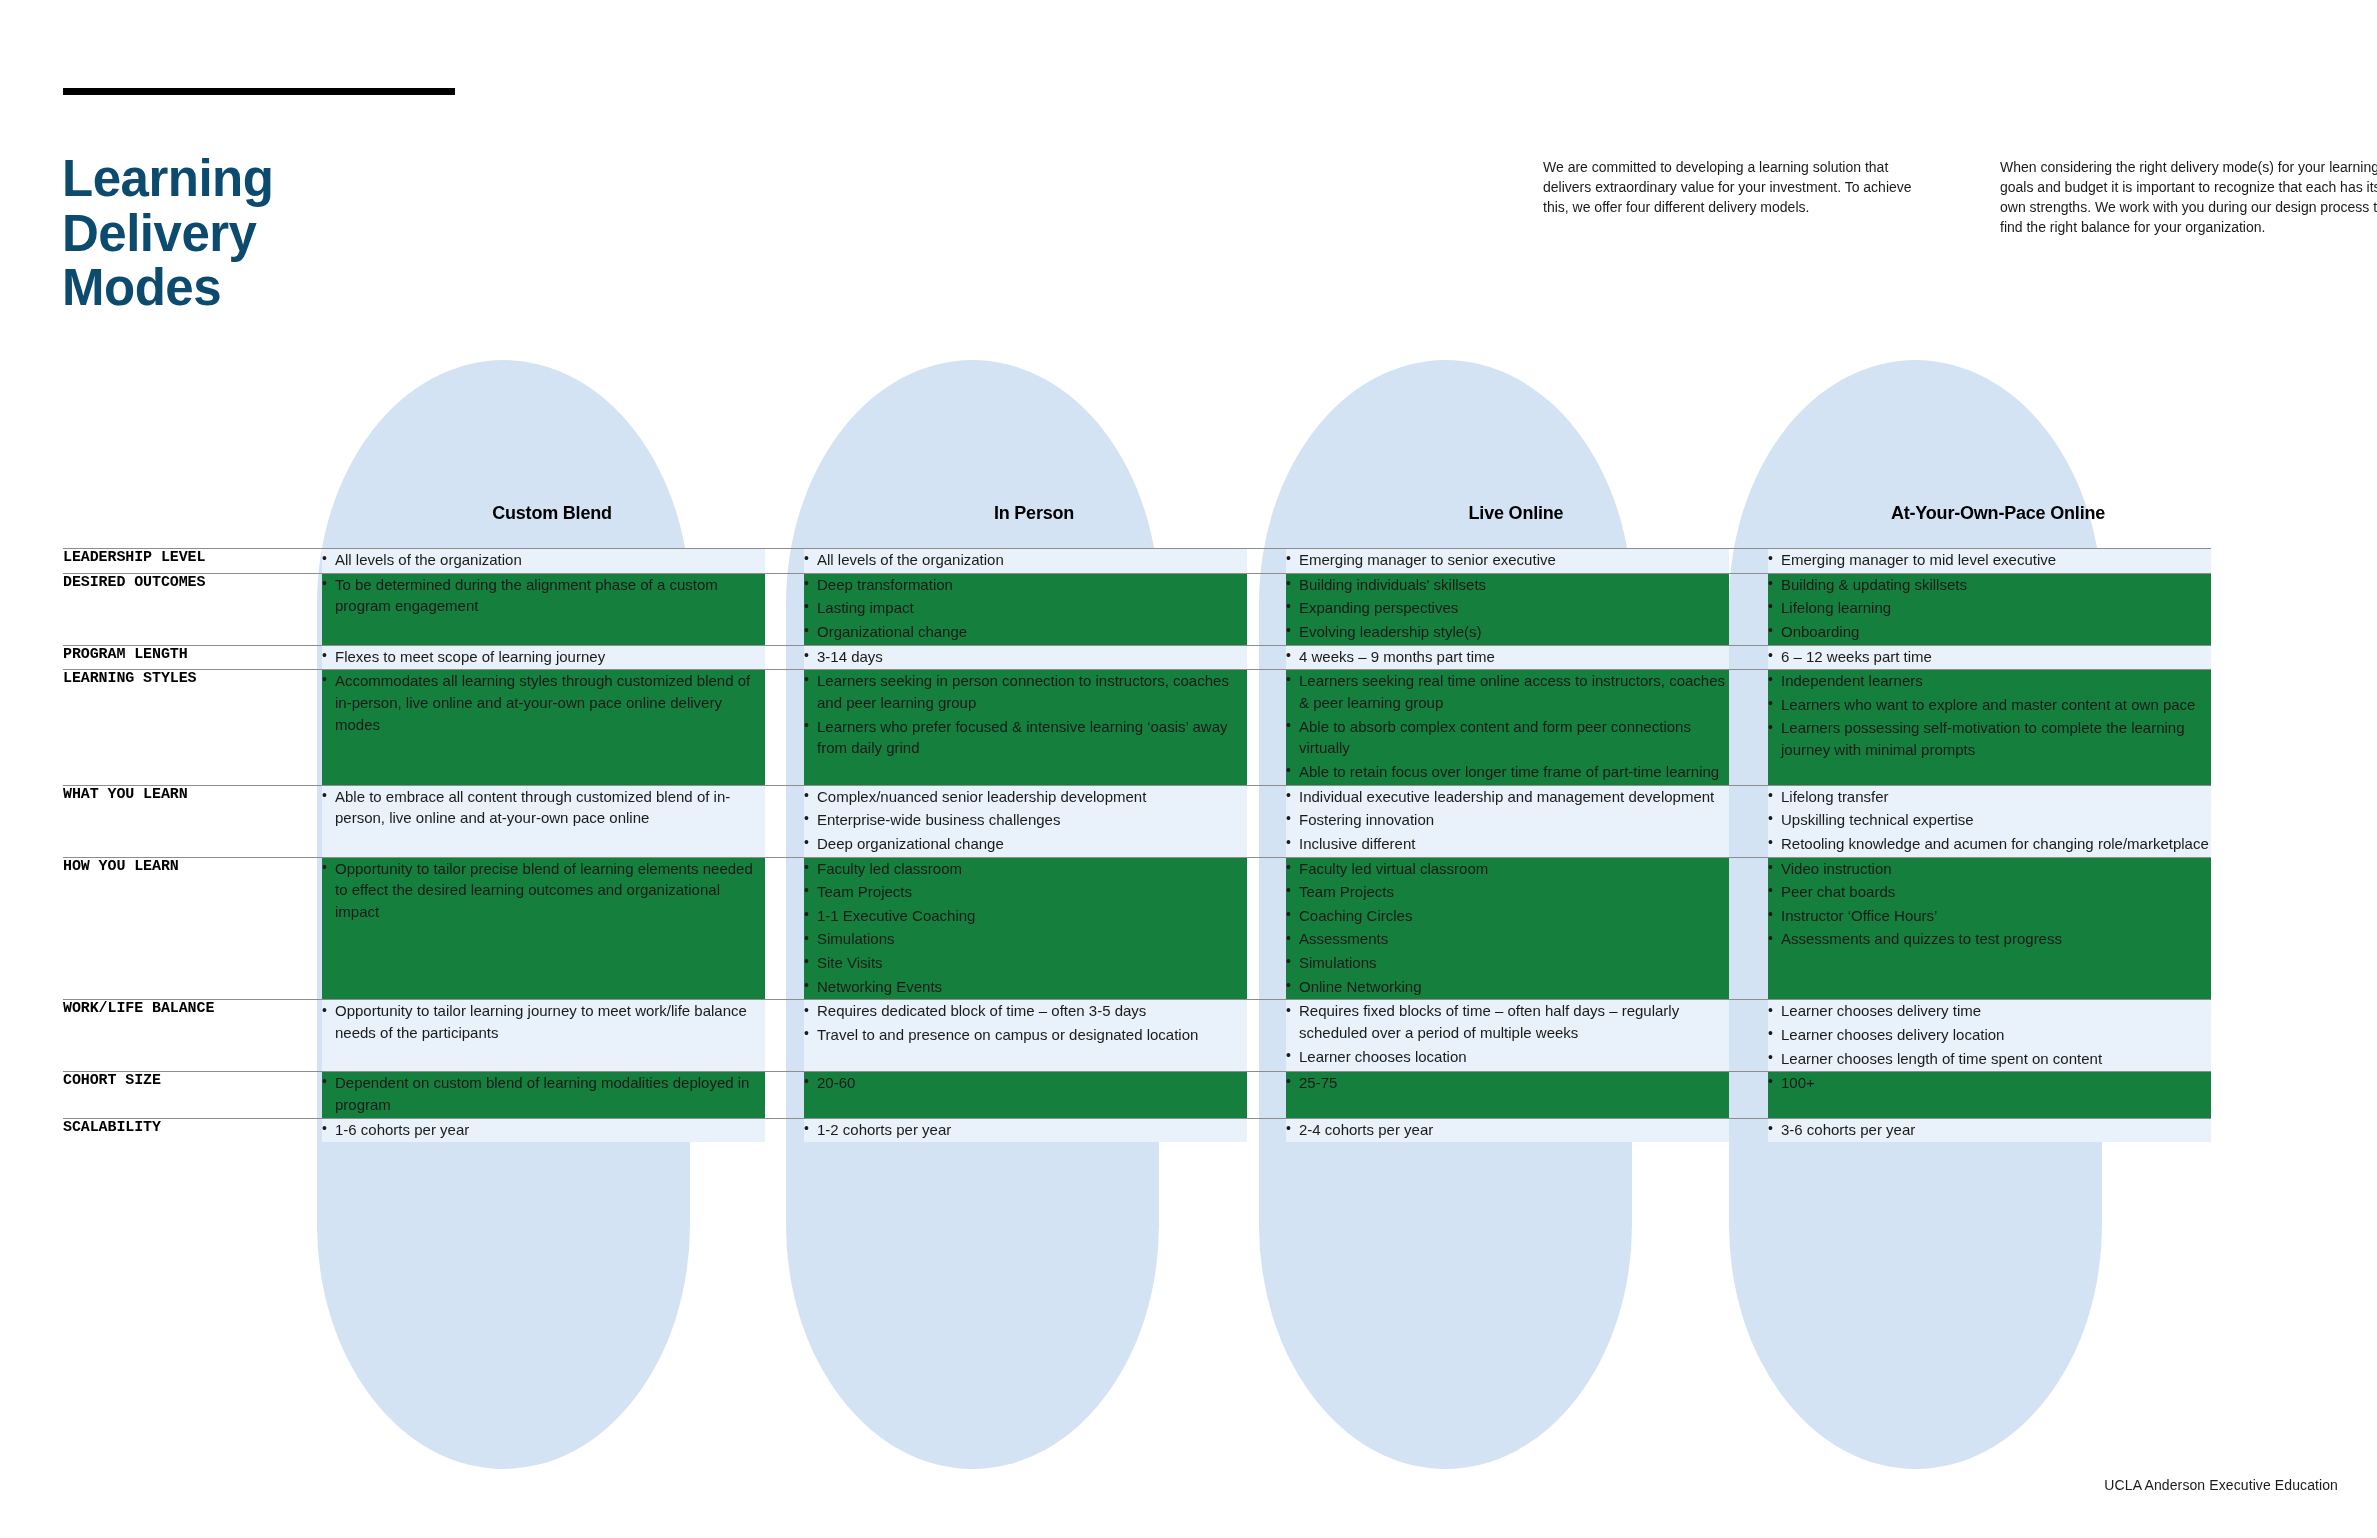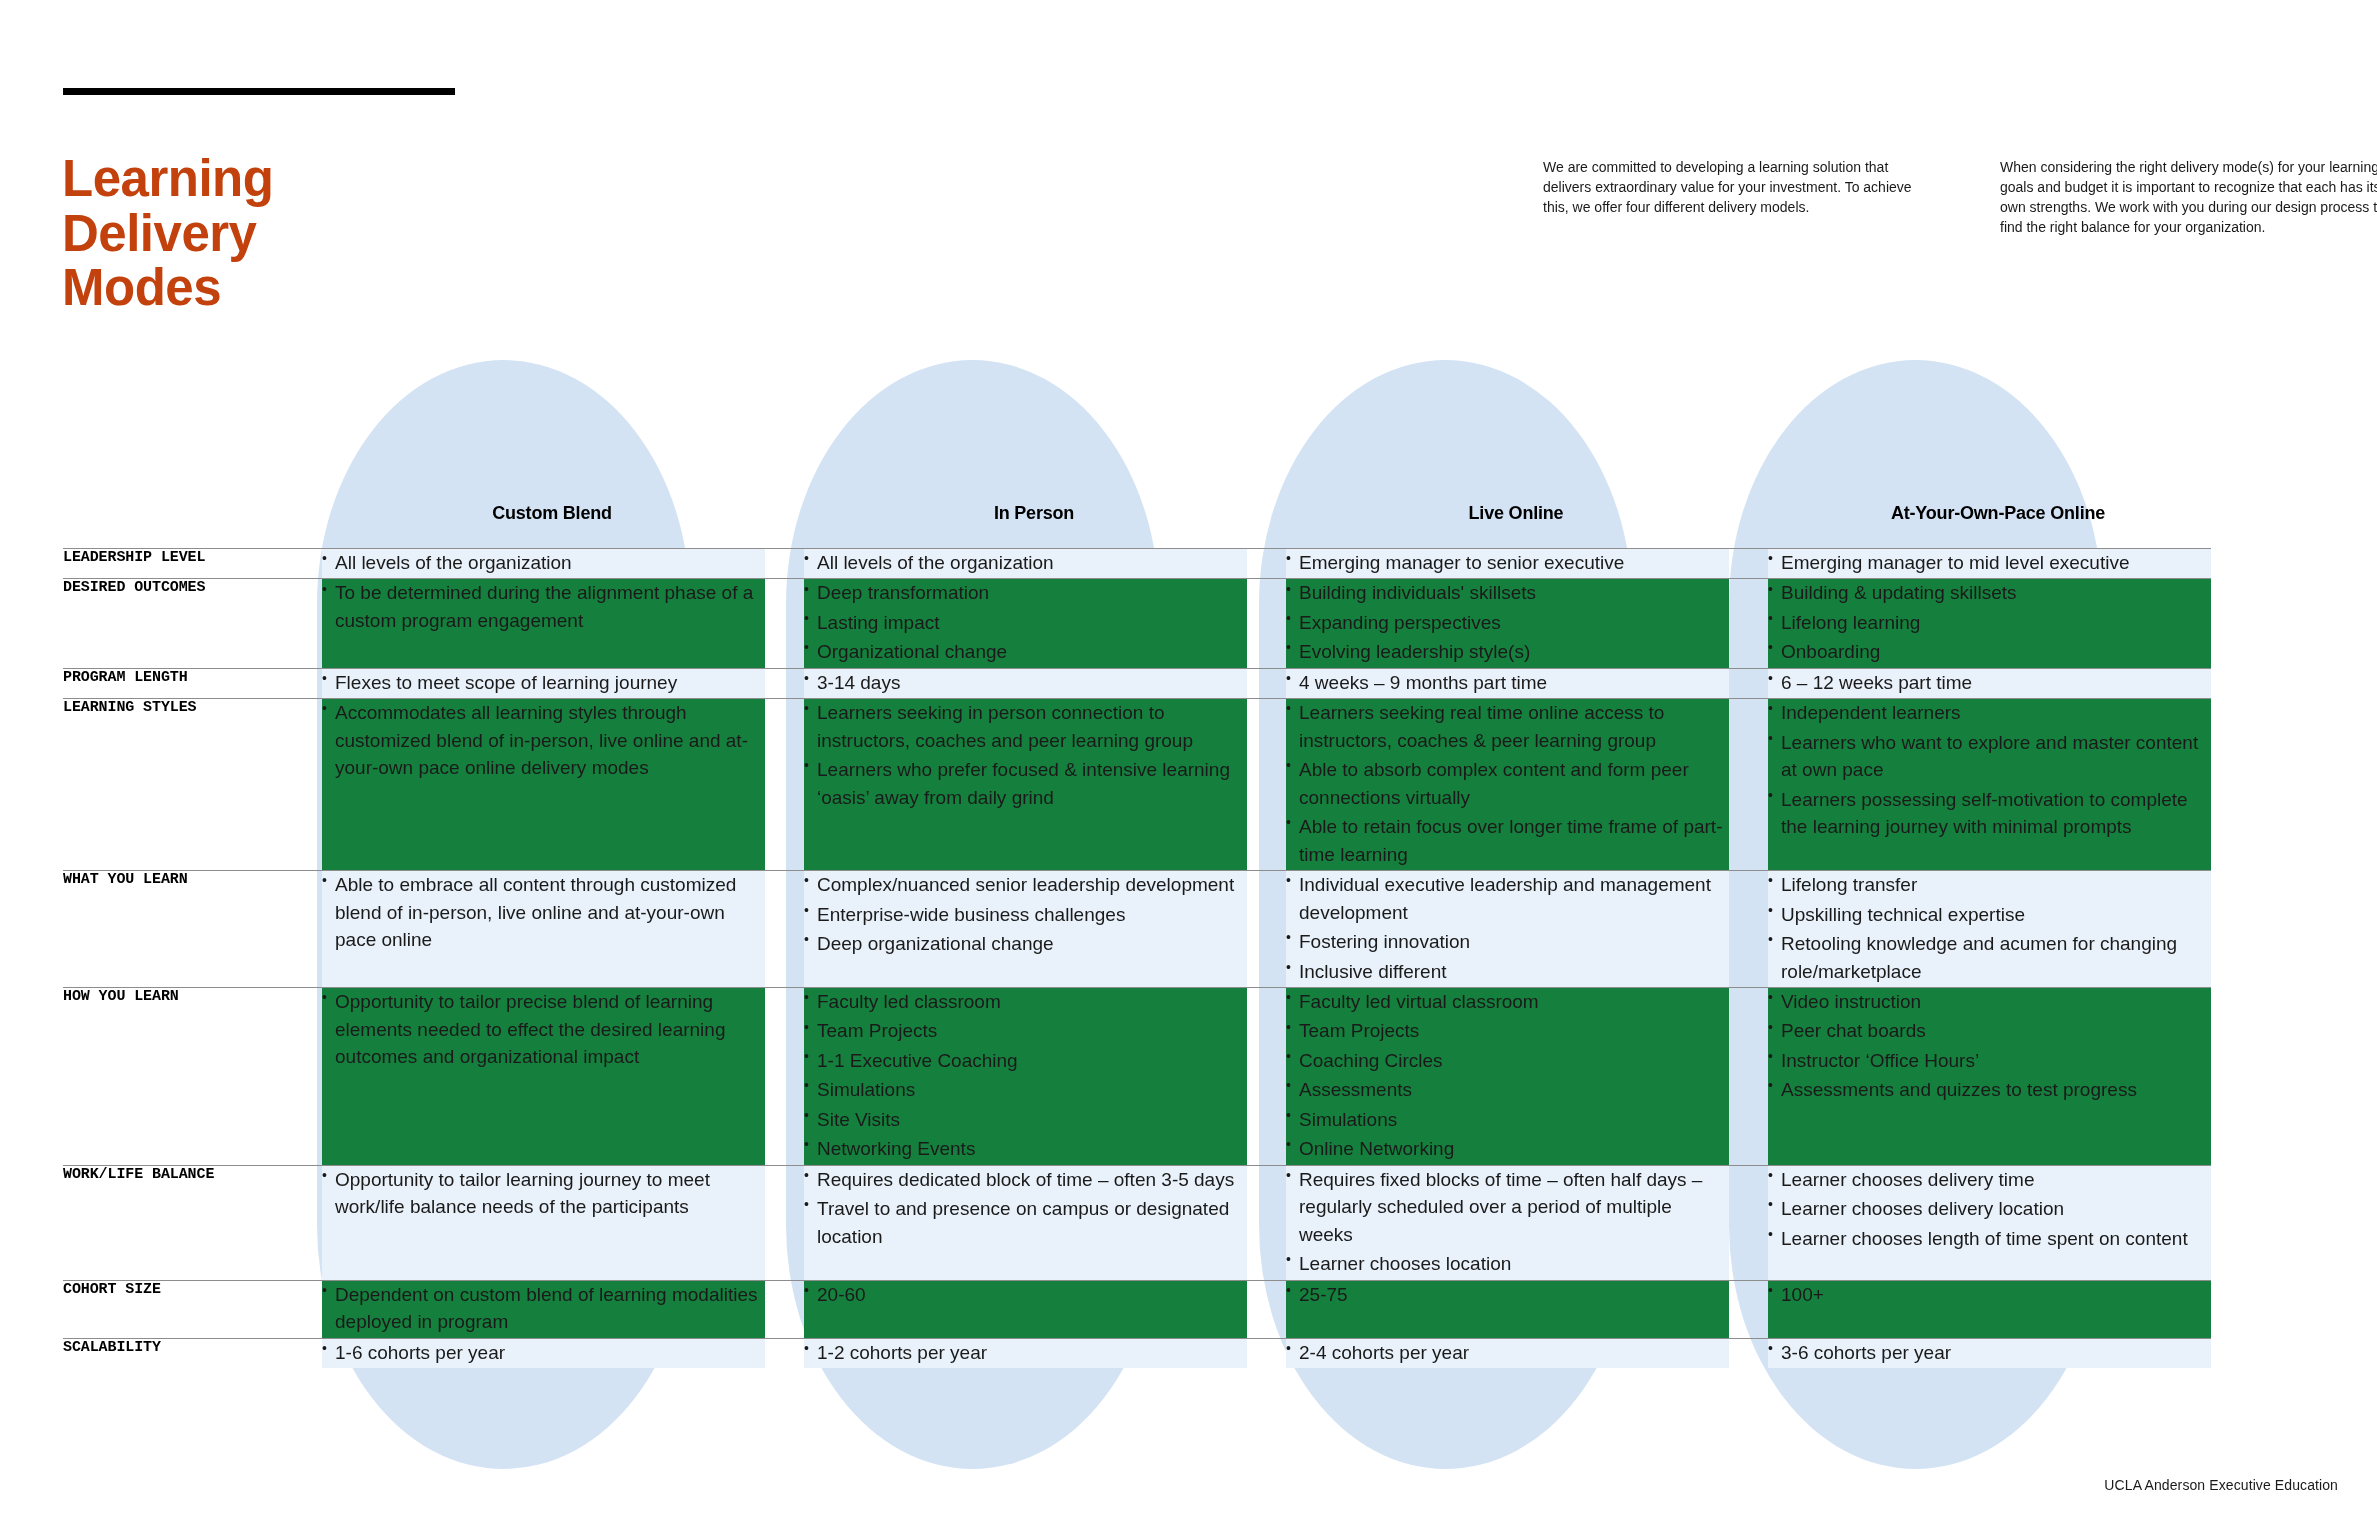--- a/index.html
+++ b/index.html
@@ -27,21 +27,21 @@
   }
   #page-title {
     position: absolute;
     left: 62px;
     top: 104px;
     width: 485px;
     font-size: 51px;
     line-height: 1.07;
     font-weight: 700;
     letter-spacing: -0.5px;
-    color: #c2410c;
+    color: #0c4a6e;
     white-space: pre-line;
     margin-top: 48px;
   }
 
   .intro-block {
     position: absolute;
     top: 144px;
     font-size: 14px;
     line-height: 1.42;
     color: #1a1a1a;
@@ -105,21 +105,21 @@
     letter-spacing: -0.1px;
     color: #000000;
     padding: 12px 7.5px 20.5px 0;
     text-transform: uppercase;
     white-space: nowrap;
     font-family: Liberation Mono, monospace;
   }
 
   td.cell {
     padding: 11.2px 24px 20.5px 17px;
-    font-size: 19px;
+    font-size: 15px;
     line-height: 1.45;
   }
   td.cell.tint-a { background: #15803d; }
   td.cell.tint-b { background: #e9f1fa; }
 
   ul.bullets {
     margin: 0;
     padding: 0;
     list-style: none;
   }

